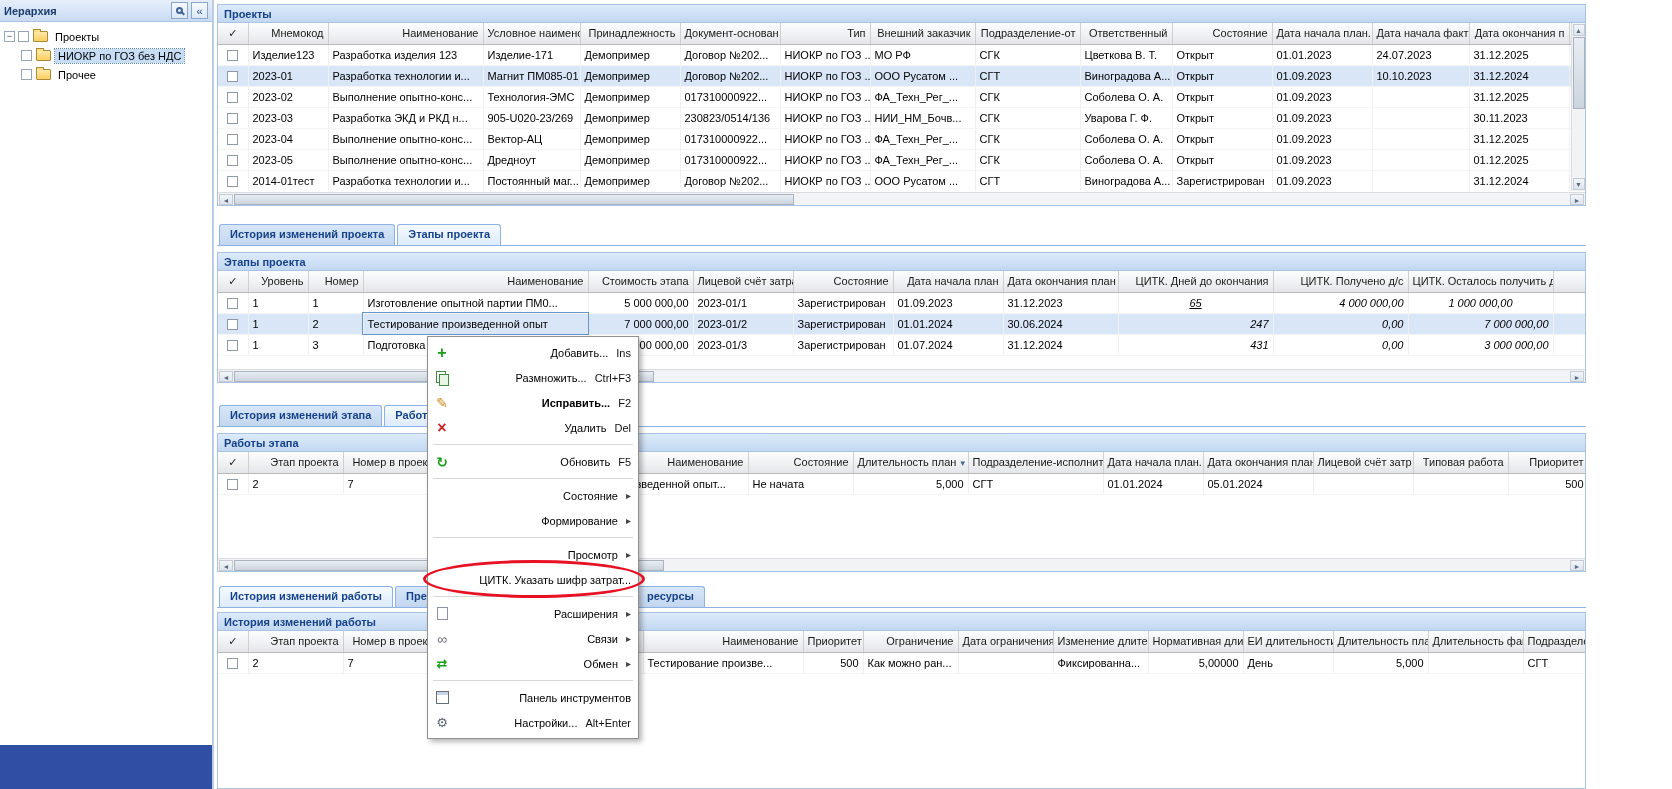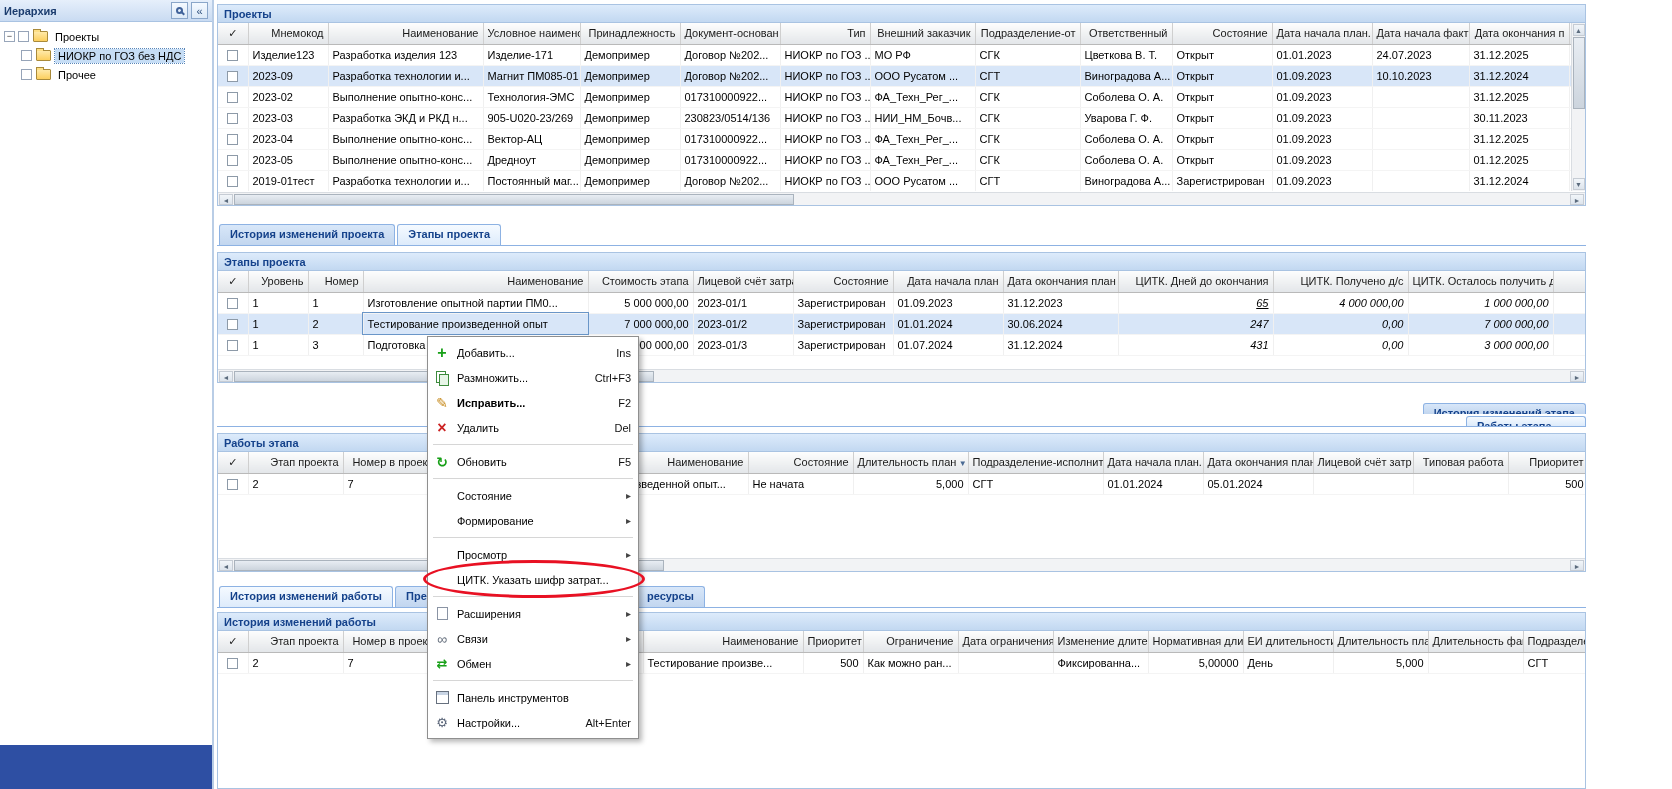--- a/index.html
+++ b/index.html
@@ -67,32 +67,32 @@
   .hthumb { height:11px; background:linear-gradient(#e8edf3,#ccd4dd); border:1px solid #aab3bd; margin:0 1px; }
   .harrow.right { margin-left:auto; }
   .vscroll { position:absolute; top:0; right:0; bottom:0; width:14px; background:#f2f3f5; border-left:1px solid #d9dde2;
     display:flex; flex-direction:column; align-items:center; font-size:7px; color:#5b6b7d; padding:1px 0; }
   .varrow { height:12px; width:12px; line-height:11px; text-align:center; background:linear-gradient(#f2f6fa,#dde4ec); border:1px solid #c6ccd4; }
   .vthumb { width:12px; height:72px; background:linear-gradient(#e8edf3,#ccd4dd); border:1px solid #aab3bd; margin-top:1px; }
   .varrow.bottom { margin-top:auto; }
 
   .tabstrip { display:flex; align-items:flex-end; height:24px; min-height:24px; border-bottom:1px solid #8db2e3; gap:2px; padding-left:2px; }
   #tabs-project { margin-bottom:6px; }
-  #tabs-stage { margin-top:20px; margin-bottom:6px;flex-direction:column; }
+  #tabs-stage { margin-top:20px; margin-bottom:6px; }
   #tabs-work { margin-top:12px; margin-bottom:4px; }
   .tab { height:21px; line-height:19px; padding:0 10px; border:1px solid #8db2e3; border-bottom:none; border-radius:3px 3px 0 0;
     background:linear-gradient(#d8e7f9,#c2d6ef); color:#15428b; font-weight:bold; white-space:nowrap; overflow:hidden; text-align:left; }
   .tab.active { background:linear-gradient(#f5faff,#ddebfb); }
   #tabs-work .tab:nth-child(2) { width:118px; }
   #tabs-work .tab:nth-child(3) { width:190px; text-align:right; }
   #tabs-stage .tab:nth-child(2) { min-width:120px; }
 
   
   .context-menu { position:absolute; left:427px; top:336px; width:212px; background:#fff; border:1px solid #8f8f8f;
-    box-shadow:3px 3px 5px rgba(0,0,0,.28); padding:3px 2px; z-index:50; }
+    box-shadow:3px 3px 5px rgba(0,0,0,.28); padding:3px 2px; z-index:50;text-align:right; }
   .menu-item { display:flex; align-items:center; height:25px; padding:0 5px 0 3px; position:relative; }
   .menu-icon { width:18px; min-width:18px; height:16px; margin-right:6px; display:flex; align-items:center; justify-content:center; font-size:13px; }
   .menu-label { flex:1; white-space:nowrap; overflow:hidden; }
   .menu-item.bold .menu-label { font-weight:bold; }
   .menu-shortcut { margin-left:8px; color:#111; }
   .menu-arrow { margin-left:8px; color:#444; font-size:10px; }
   .menu-sep { height:1px; background:#d6d6d6; margin:4px 3px; }
   .icon-add::before { content:"+"; color:#18a018; font-weight:bold; font-size:16px; line-height:14px; }
   .icon-copy { position:relative; }
   .icon-copy::before { content:""; position:absolute; width:8px; height:10px; background:#fff; border:1px solid #3d8b3d; left:3px; top:1px; }
@@ -203,21 +203,21 @@
                   <td>СГК</td>
                   <td>Цветкова В. Т.</td>
                   <td>Открыт</td>
                   <td>01.01.2023</td>
                   <td>24.07.2023</td>
                   <td>31.12.2025</td>
                   <td></td>
                 </tr>
                 <tr class="selected">
                   <td class="check-col"><span class="row-checkbox"></span></td>
-                  <td>2023-09</td>
+                  <td>2023-01</td>
                   <td>Разработка технологии и...</td>
                   <td>Магнит ПМ085-01</td>
                   <td>Демопример</td>
                   <td>Договор №202...</td>
                   <td>НИОКР по ГОЗ ...</td>
                   <td>ООО Русатом ...</td>
                   <td>СГТ</td>
                   <td>Виноградова А...</td>
                   <td>Открыт</td>
                   <td>01.09.2023</td>
@@ -288,21 +288,21 @@
                   <td>СГК</td>
                   <td>Соболева О. А.</td>
                   <td>Открыт</td>
                   <td>01.09.2023</td>
                   <td></td>
                   <td>01.12.2025</td>
                   <td></td>
                 </tr>
                 <tr>
                   <td class="check-col"><span class="row-checkbox"></span></td>
-                  <td>2019-01тест</td>
+                  <td>2014-01тест</td>
                   <td>Разработка технологии и...</td>
                   <td>Постоянный маг...</td>
                   <td>Демопример</td>
                   <td>Договор №202...</td>
                   <td>НИОКР по ГОЗ ...</td>
                   <td>ООО Русатом ...</td>
                   <td>СГТ</td>
                   <td>Виноградова А...</td>
                   <td>Зарегистрирован</td>
                   <td>01.09.2023</td>
@@ -373,23 +373,23 @@
                 <tr>
                   <td class="check-col"><span class="row-checkbox"></span></td>
                   <td>1</td>
                   <td>1</td>
                   <td>Изготовление опытной партии ПМ0...</td>
                   <td style="text-align: right;">5 000 000,00</td>
                   <td>2023-01/1</td>
                   <td>Зарегистрирован</td>
                   <td>01.09.2023</td>
                   <td>31.12.2023</td>
-                  <td class="italic" style="text-align: right; text-decoration: underline;">65</td>
+                  <td class="italic" style="text-align: center; text-decoration: underline;">65</td>
                   <td class="italic" style="text-align: right;">4 000 000,00</td>
-                  <td class="italic" style="text-align: right;">1 000 000,00</td>
+                  <td class="italic" style="text-align: center;">1 000 000,00</td>
                   <td></td>
                 </tr>
                 <tr class="selected">
                   <td class="check-col"><span class="row-checkbox"></span></td>
                   <td>1</td>
                   <td>2</td>
                   <td class="cell-selected">Тестирование произведенной опыт</td>
                   <td style="text-align: right;">7 000 000,00</td>
                   <td>2023-01/2</td>
                   <td>Зарегистрирован</td>

